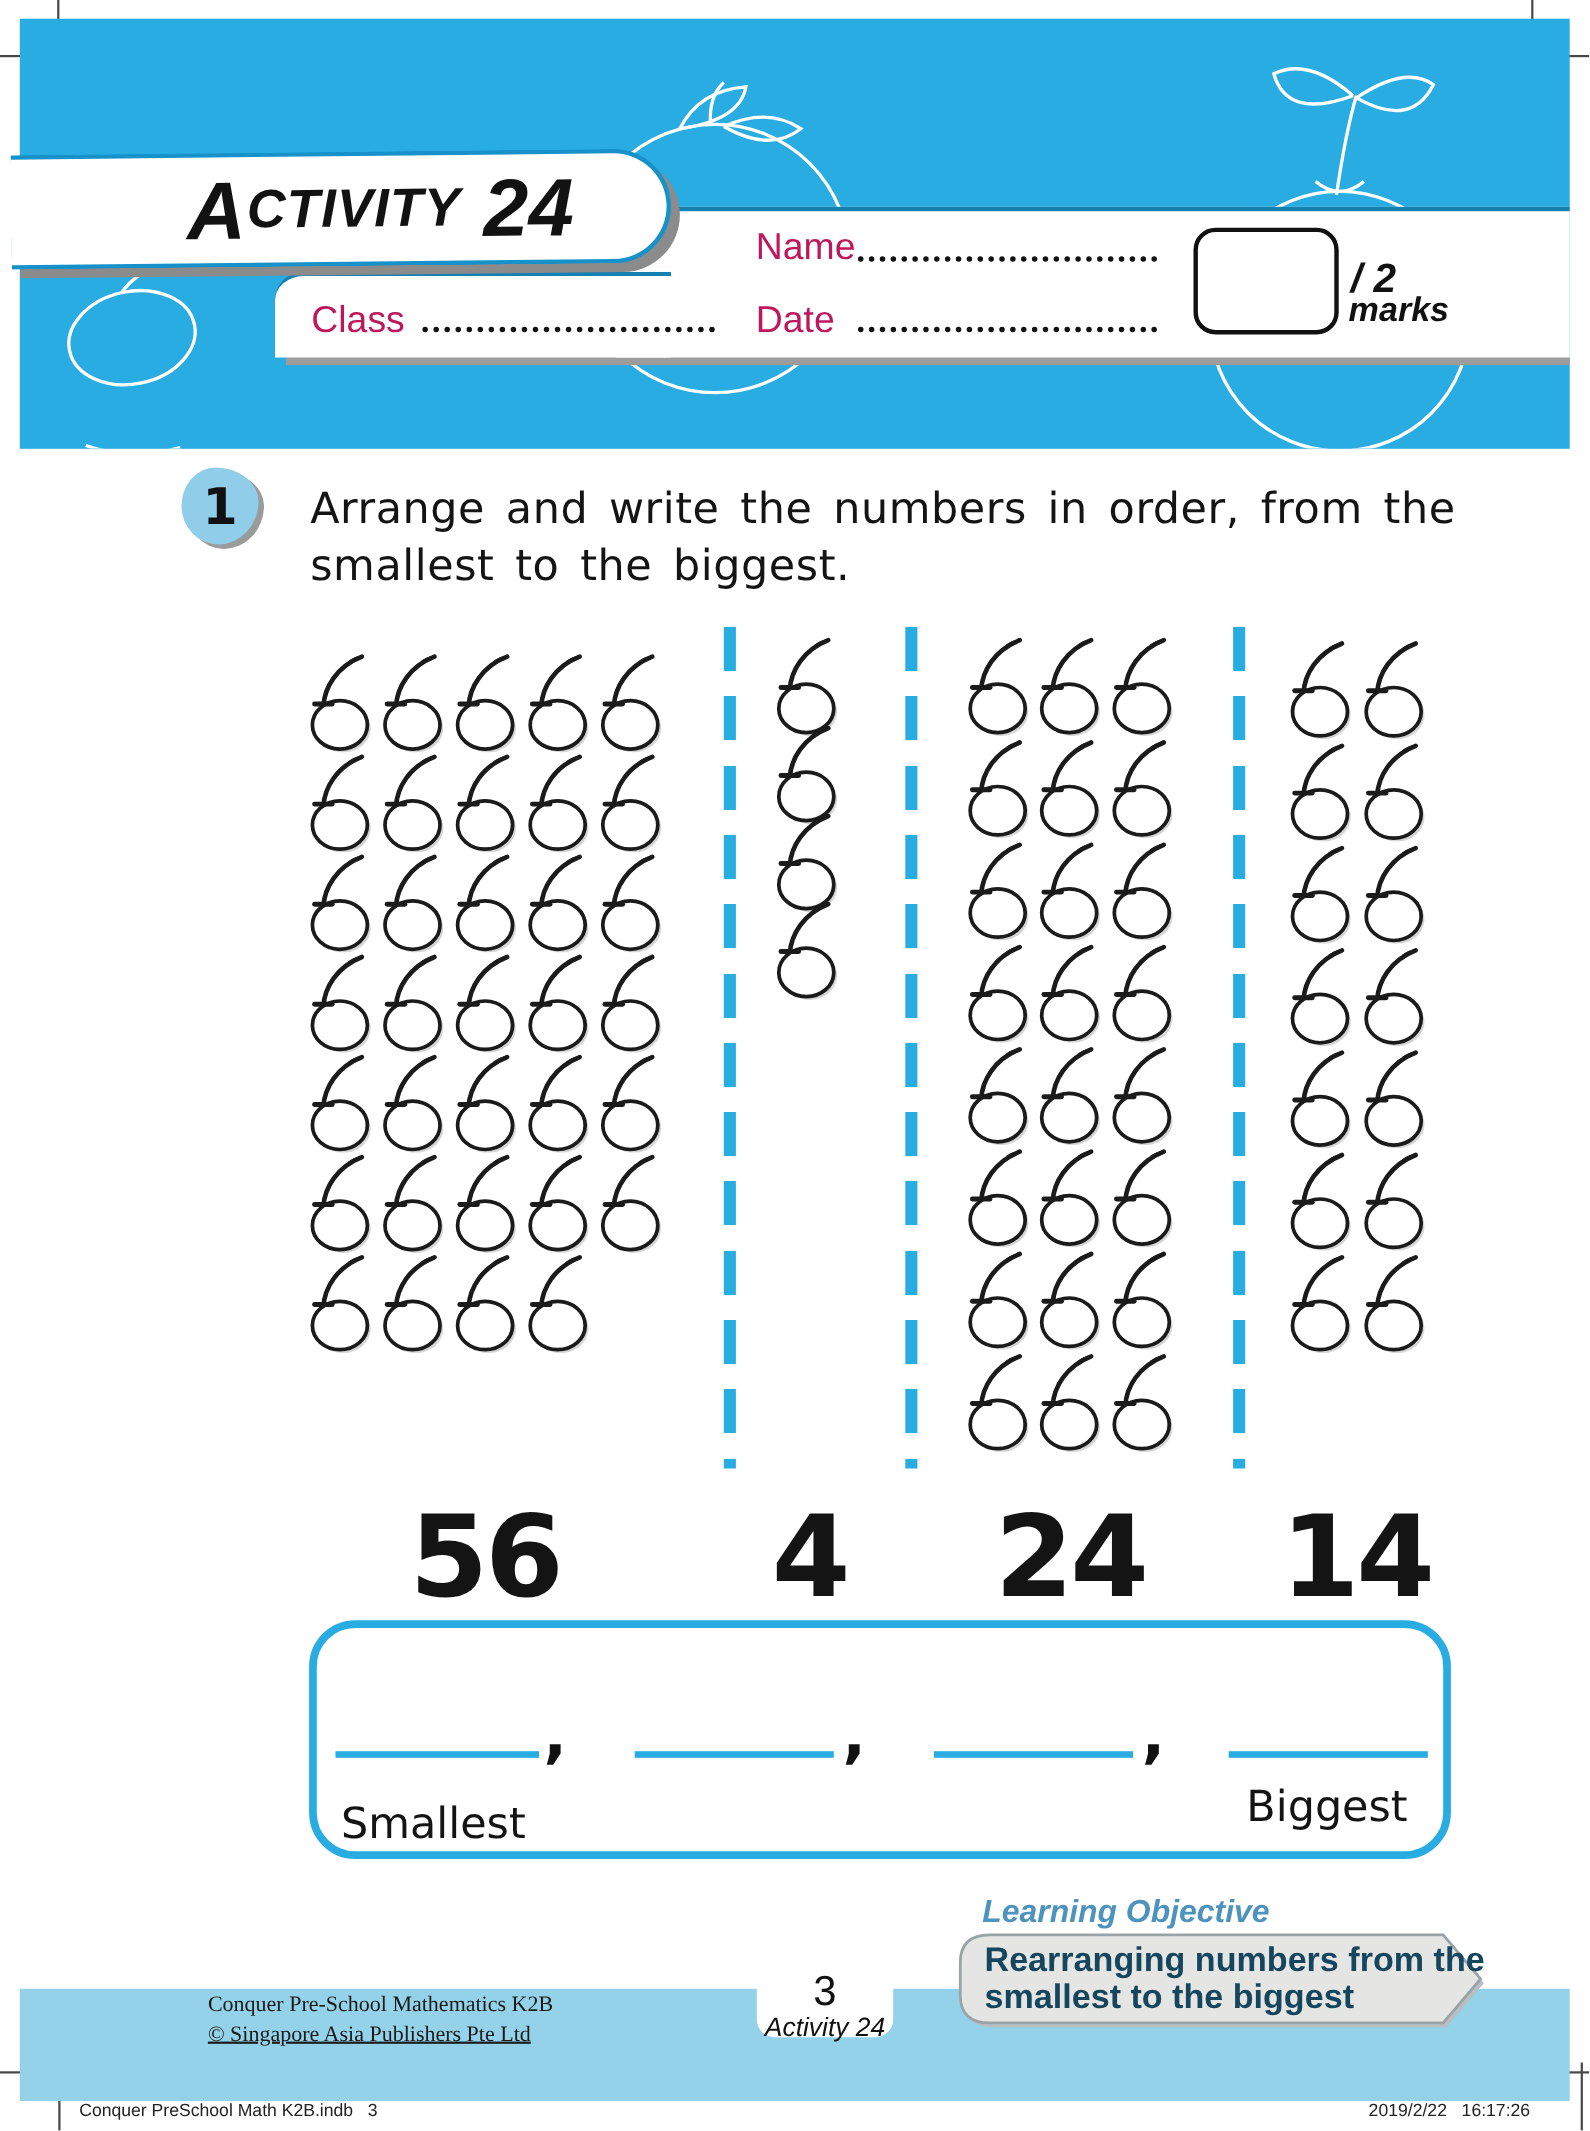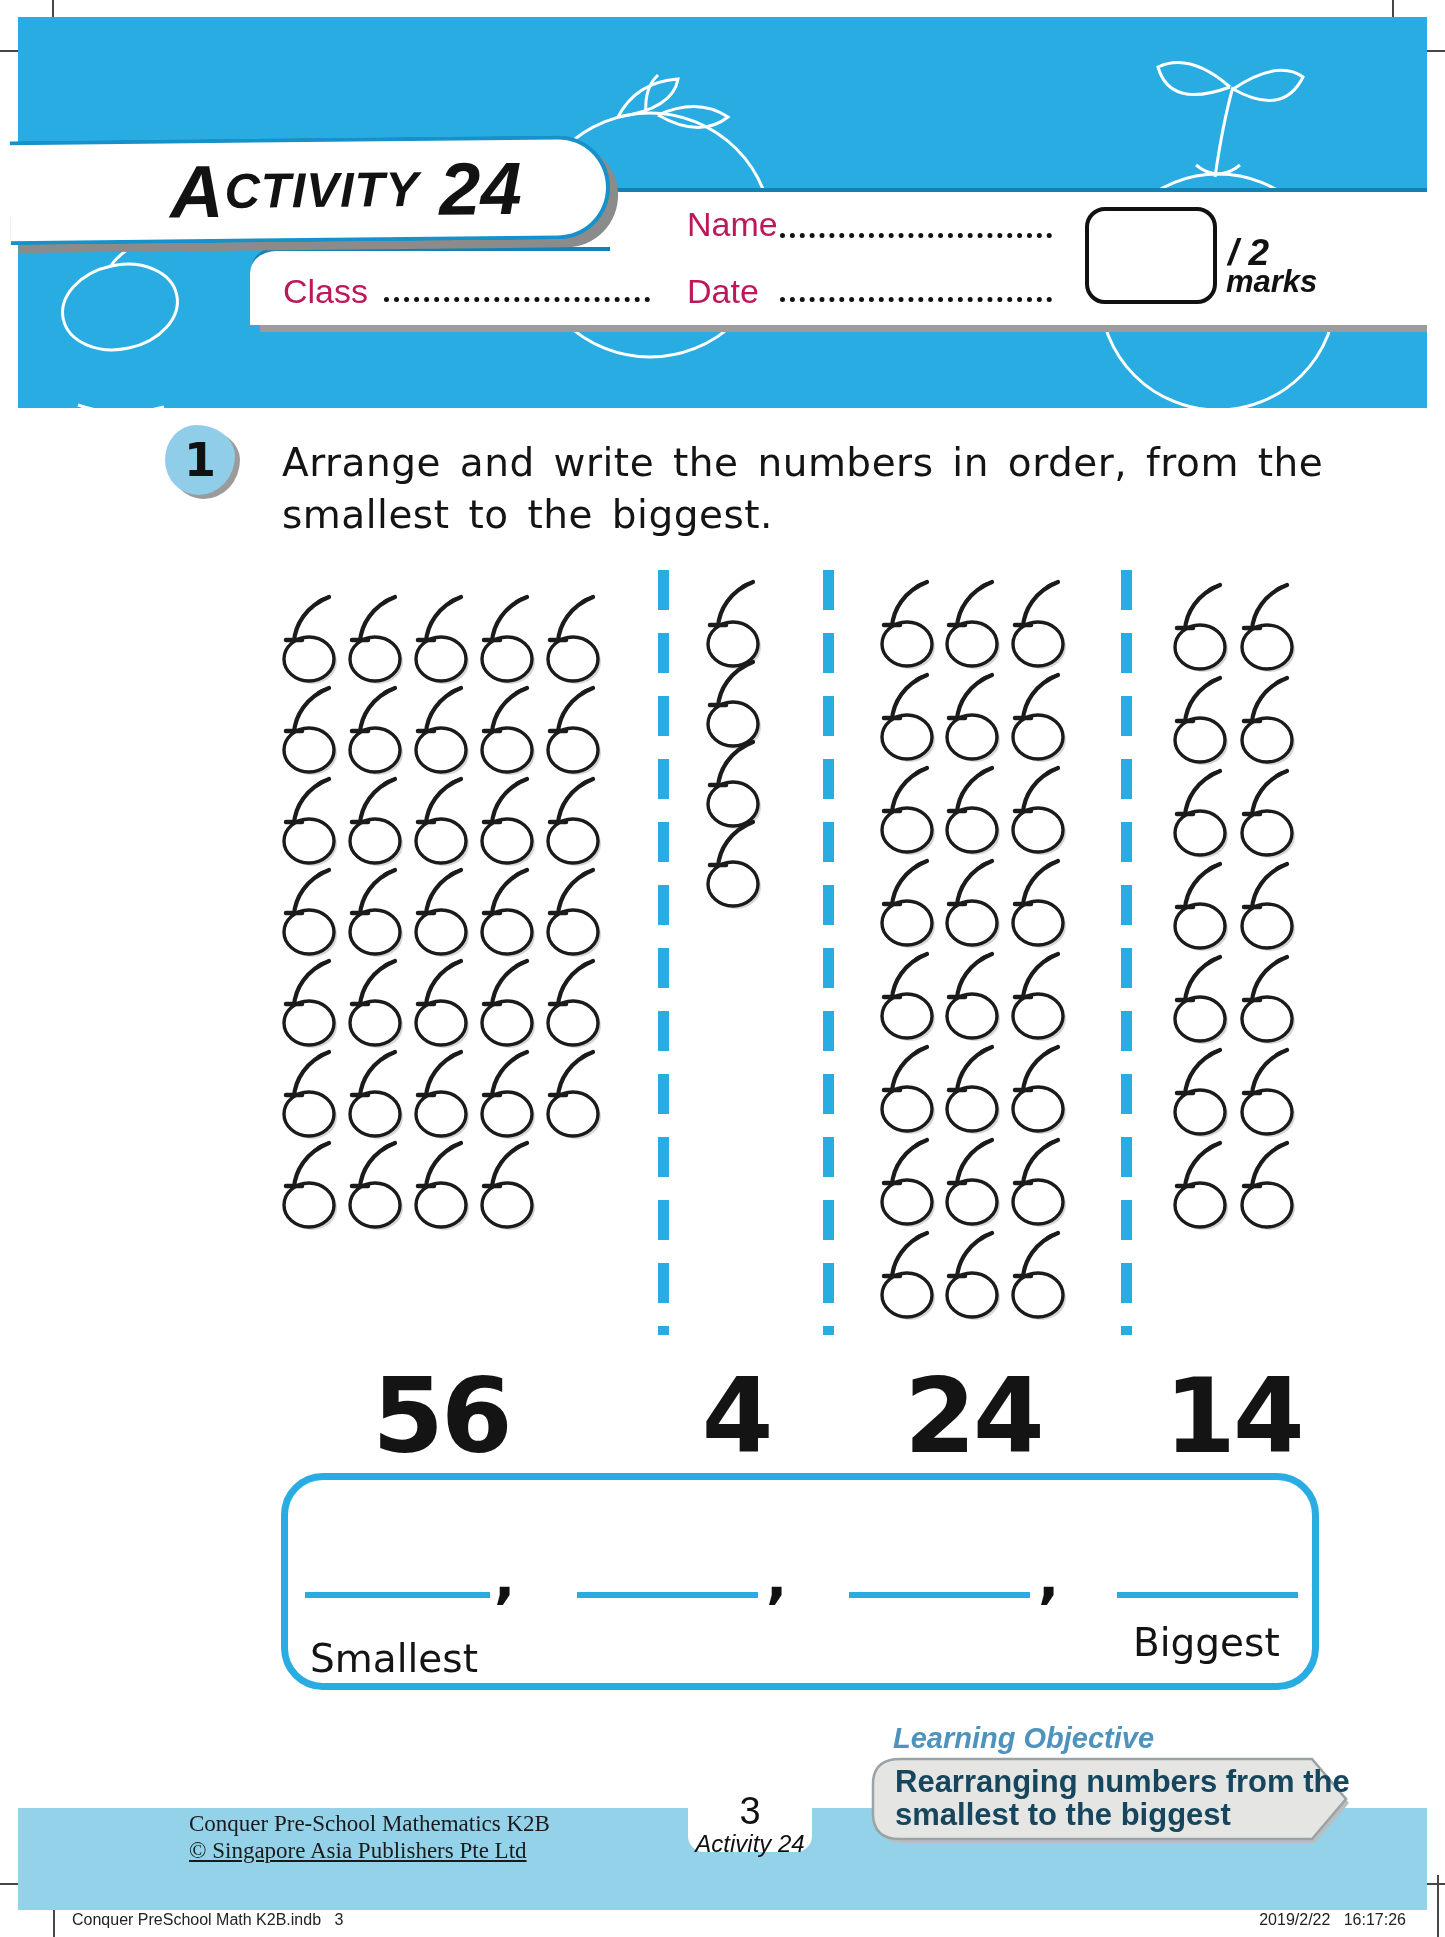--- a/index.html
+++ b/index.html
@@ -61,21 +61,21 @@
 
   
   .lo-label{position:absolute;left:893px;top:1722px;font-size:29px;font-weight:bold;font-style:italic;color:#4E93BD;}
   .lo-line{position:absolute;font-size:31px;font-weight:bold;color:#16465E;}
 
   
   .footbar{position:absolute;left:18px;top:1808px;width:1409px;height:102px;background:#93D2E9;}
   .pagetab{position:absolute;left:688px;top:1790px;width:124px;height:62px;background:#fff;border-radius:0 0 16px 16px;text-align:center;}
   .pagenum{font-size:38px;color:#111;line-height:1.0;margin-top:2px;}
   .pagetab .act{font-size:24px;font-style:italic;color:#111;}
-  .bookline{position:absolute;left:189px;font-size:23px;color:#1a1a1a;}
+  .bookline{position:absolute;left:189px;font-size:20px;color:#1a1a1a;}
   .printtxt{position:absolute;top:1911px;font-size:16px;color:#222;white-space:pre;}
 </style>
 </head>
 <body>
 
 <div class="page">
 
   <div class="crop" style="left:52px;top:0;width:2px;height:37px;"></div>
   <div class="crop" style="left:0;top:50px;width:38px;height:2px;"></div>
   <div class="crop" style="left:1392px;top:0;width:2px;height:37px;"></div>
@@ -712,15 +712,15 @@
 
   <div class="pagetab">
     <div class="pagenum">3</div>
     <div class="act">Activity 24</div>
   </div>
 
   <div class="bookline serif" style="top:1811px;">Conquer Pre-School Mathematics K2B</div>
   <div class="bookline serif" style="top:1838px;text-decoration:underline;">© Singapore Asia Publishers Pte Ltd</div>
 
   <div class="printtxt" style="left:72px;">Conquer PreSchool Math K2B.indb   3</div>
-  <div class="printtxt" style="right:39px;text-align:center;">2019/2/22   16:17:26</div>
+  <div class="printtxt" style="right:54px;text-align:center;">2019/2/22   16:17:26</div>
 
 </div>
 
 </body></html>

